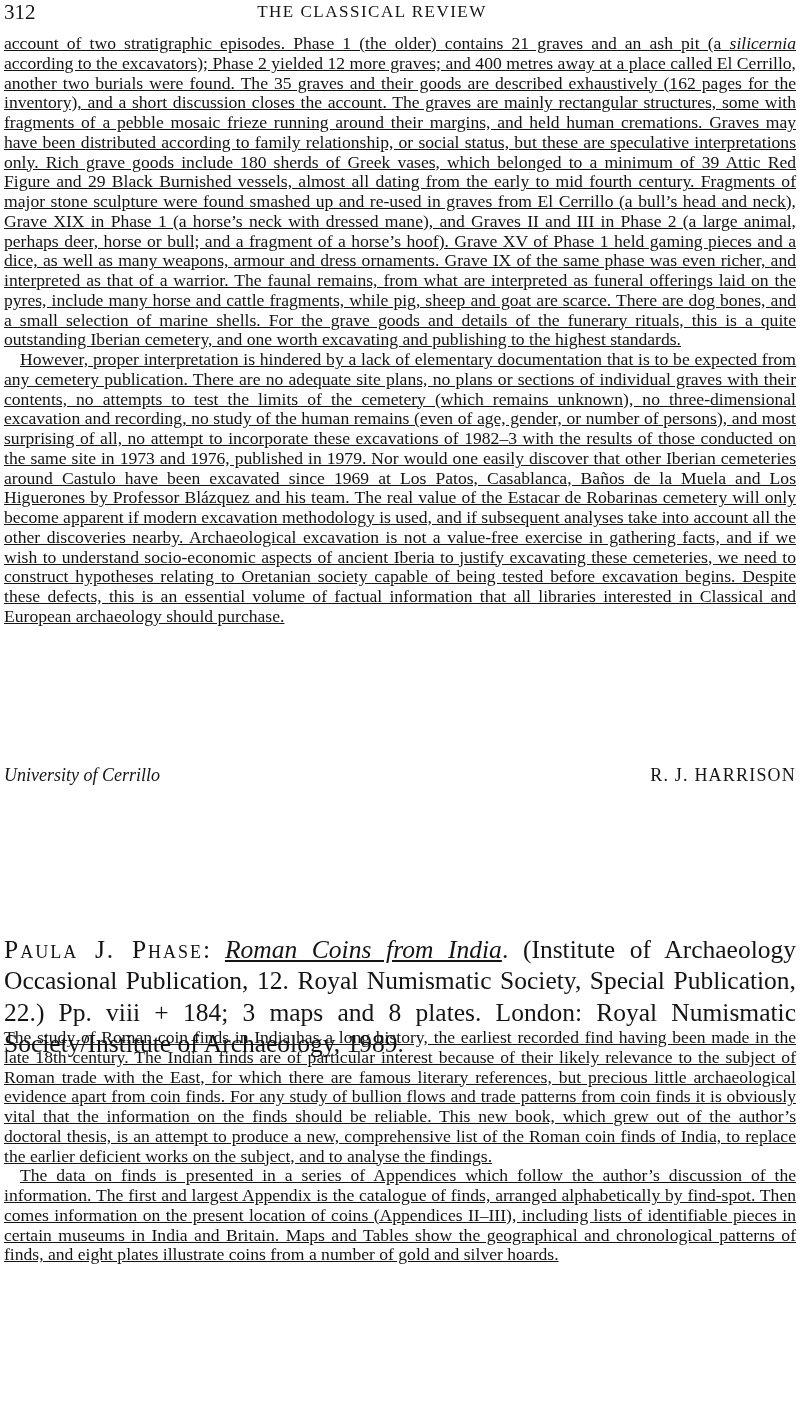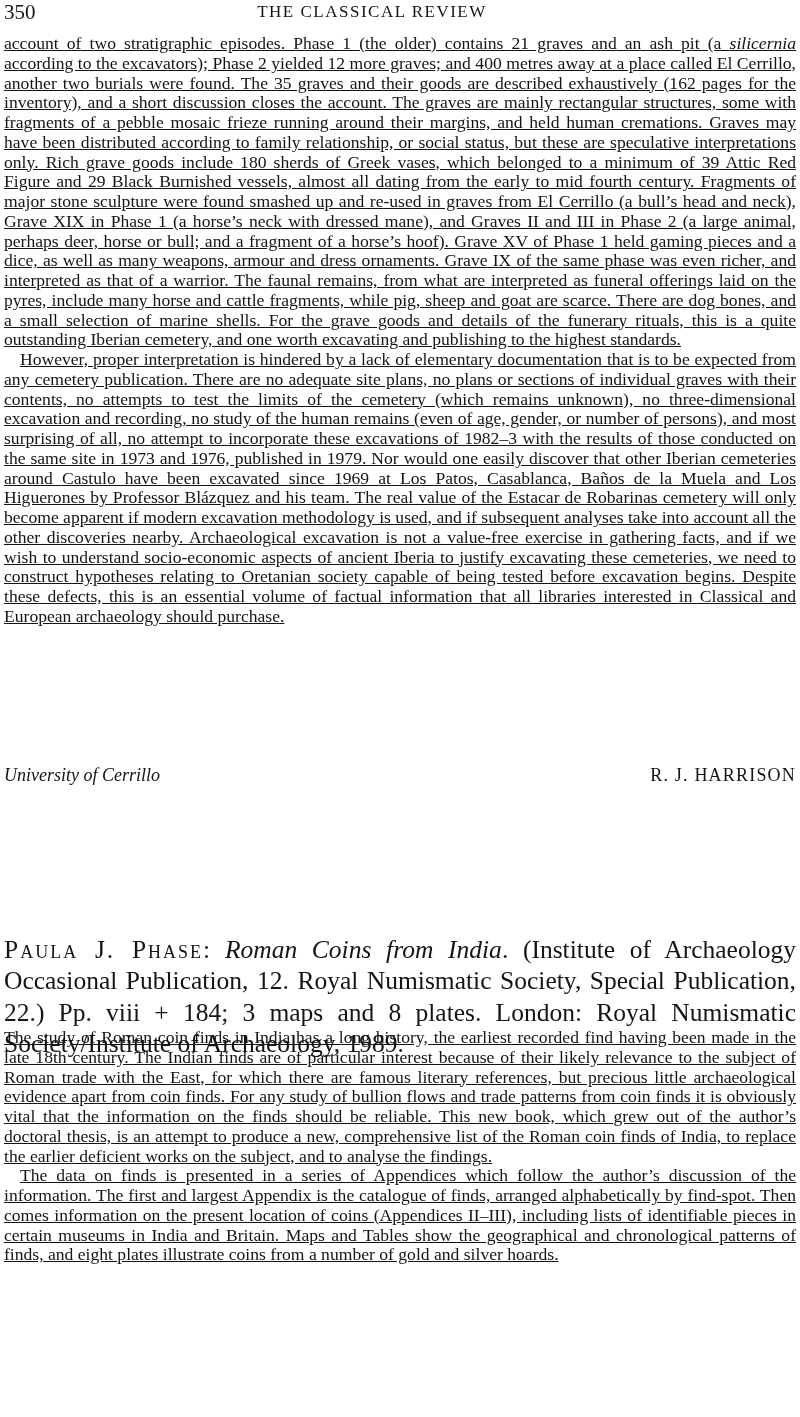--- a/index.html
+++ b/index.html
@@ -28,33 +28,33 @@
     font-size: 18px; line-height: 22px;
     display: flex; justify-content: space-between;
   }
   .signature .affil { font-style: italic; }
   .signature .author { letter-spacing: 1.2px; margin-left: 16px; }
   .heading-block {
     position: absolute; left: 4px; width: 792px; top: 934px;
     font-size: 25.5px; line-height: 31.4px; text-align: justify;
   }
   .heading-block .sc { font-variant: small-caps; letter-spacing: 2px; }
-  .heading-block .title { font-style: italic; }
+  .heading-block .title { font-style: italic; text-decoration: underline; }
   #review2 { top: 1028px; }
   .footer {
     position: absolute; left: 4px; top: 1429px;
     font-size: 17.5px; line-height: 22px; text-align: right;
   }
   .footer span + span { margin-left: 14px; }
   em { font-style: italic; }
 </style>
 </head>
 <body>
 
-<div class="page-number">350</div>
+<div class="page-number">312</div>
 <div class="running-head">THE CLASSICAL REVIEW</div>
 
 <div id="review1" class="body-block">
   <p><span>account of two stratigraphic episodes. Phase 1 (the older) contains 21 graves and an ash pit (a </span><em>silicernia</em><span> according to the excavators); Phase 2 yielded 12 more graves; and 400 metres away at a place called El Cerrillo, another two burials were found. The 35 graves and their goods are described exhaustively (162 pages for the inventory), and a short discussion closes the account. The graves are mainly rectangular structures, some with fragments of a pebble mosaic frieze running around their margins, and held human cremations. Graves may have been distributed according to family relationship, or social status, but these are speculative interpretations only. Rich grave goods include 180 sherds of Greek vases, which belonged to a minimum of 39 Attic Red Figure and 29 Black Burnished vessels, almost all dating from the early to mid fourth century. Fragments of major stone sculpture were found smashed up and re-used in graves from El Cerrillo (a bull’s head and neck), Grave XIX in Phase 1 (a horse’s neck with dressed mane), and Graves II and III in Phase 2 (a large animal, perhaps deer, horse or bull; and a fragment of a horse’s hoof). Grave XV of Phase 1 held gaming pieces and a dice, as well as many weapons, armour and dress ornaments. Grave IX of the same phase was even richer, and interpreted as that of a warrior. The faunal remains, from what are interpreted as funeral offerings laid on the pyres, include many horse and cattle fragments, while pig, sheep and goat are scarce. There are dog bones, and a small selection of marine shells. For the grave goods and details of the funerary rituals, this is a quite outstanding Iberian cemetery, and one worth excavating and publishing to the highest standards.</span></p>
   <p class="indent">However, proper interpretation is hindered by a lack of elementary documentation that is to be expected from any cemetery publication. There are no adequate site plans, no plans or sections of individual graves with their contents, no attempts to test the limits of the cemetery (which remains unknown), no three-dimensional excavation and recording, no study of the human remains (even of age, gender, or number of persons), and most surprising of all, no attempt to incorporate these excavations of 1982–3 with the results of those conducted on the same site in 1973 and 1976, published in 1979. Nor would one easily discover that other Iberian cemeteries around Castulo have been excavated since 1969 at Los Patos, Casablanca, Baños de la Muela and Los Higuerones by Professor Blázquez and his team. The real value of the Estacar de Robarinas cemetery will only become apparent if modern excavation methodology is used, and if subsequent analyses take into account all the other discoveries nearby. Archaeological excavation is not a value-free exercise in gathering facts, and if we wish to understand socio-economic aspects of ancient Iberia to justify excavating these cemeteries, we need to construct hypotheses relating to Oretanian society capable of being tested before excavation begins. Despite these defects, this is an essential volume of factual information that all libraries interested in Classical and European archaeology should purchase.</p>
 </div>
 
 <div class="signature">
   <span class="affil">University of Cerrillo</span>
   <span class="author">R. J. HARRISON</span>

